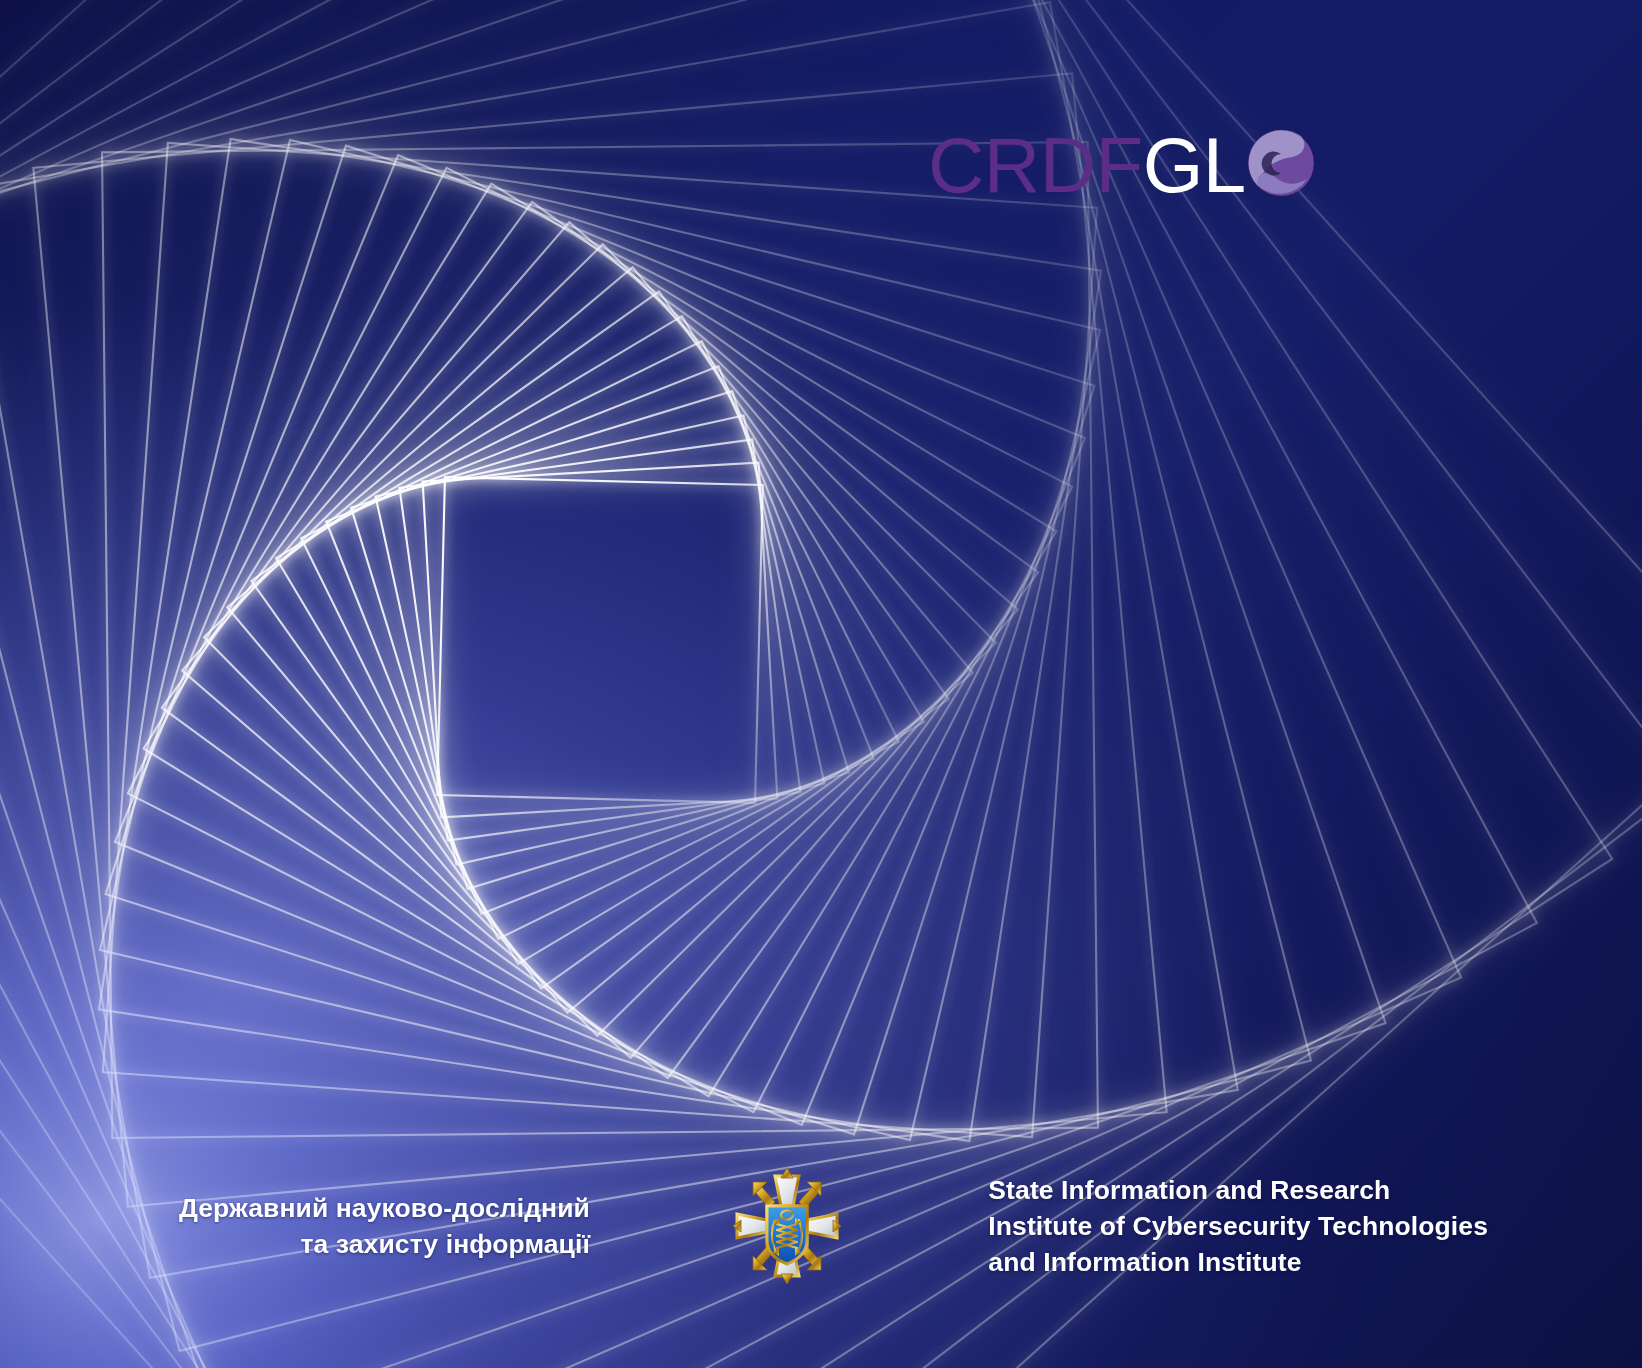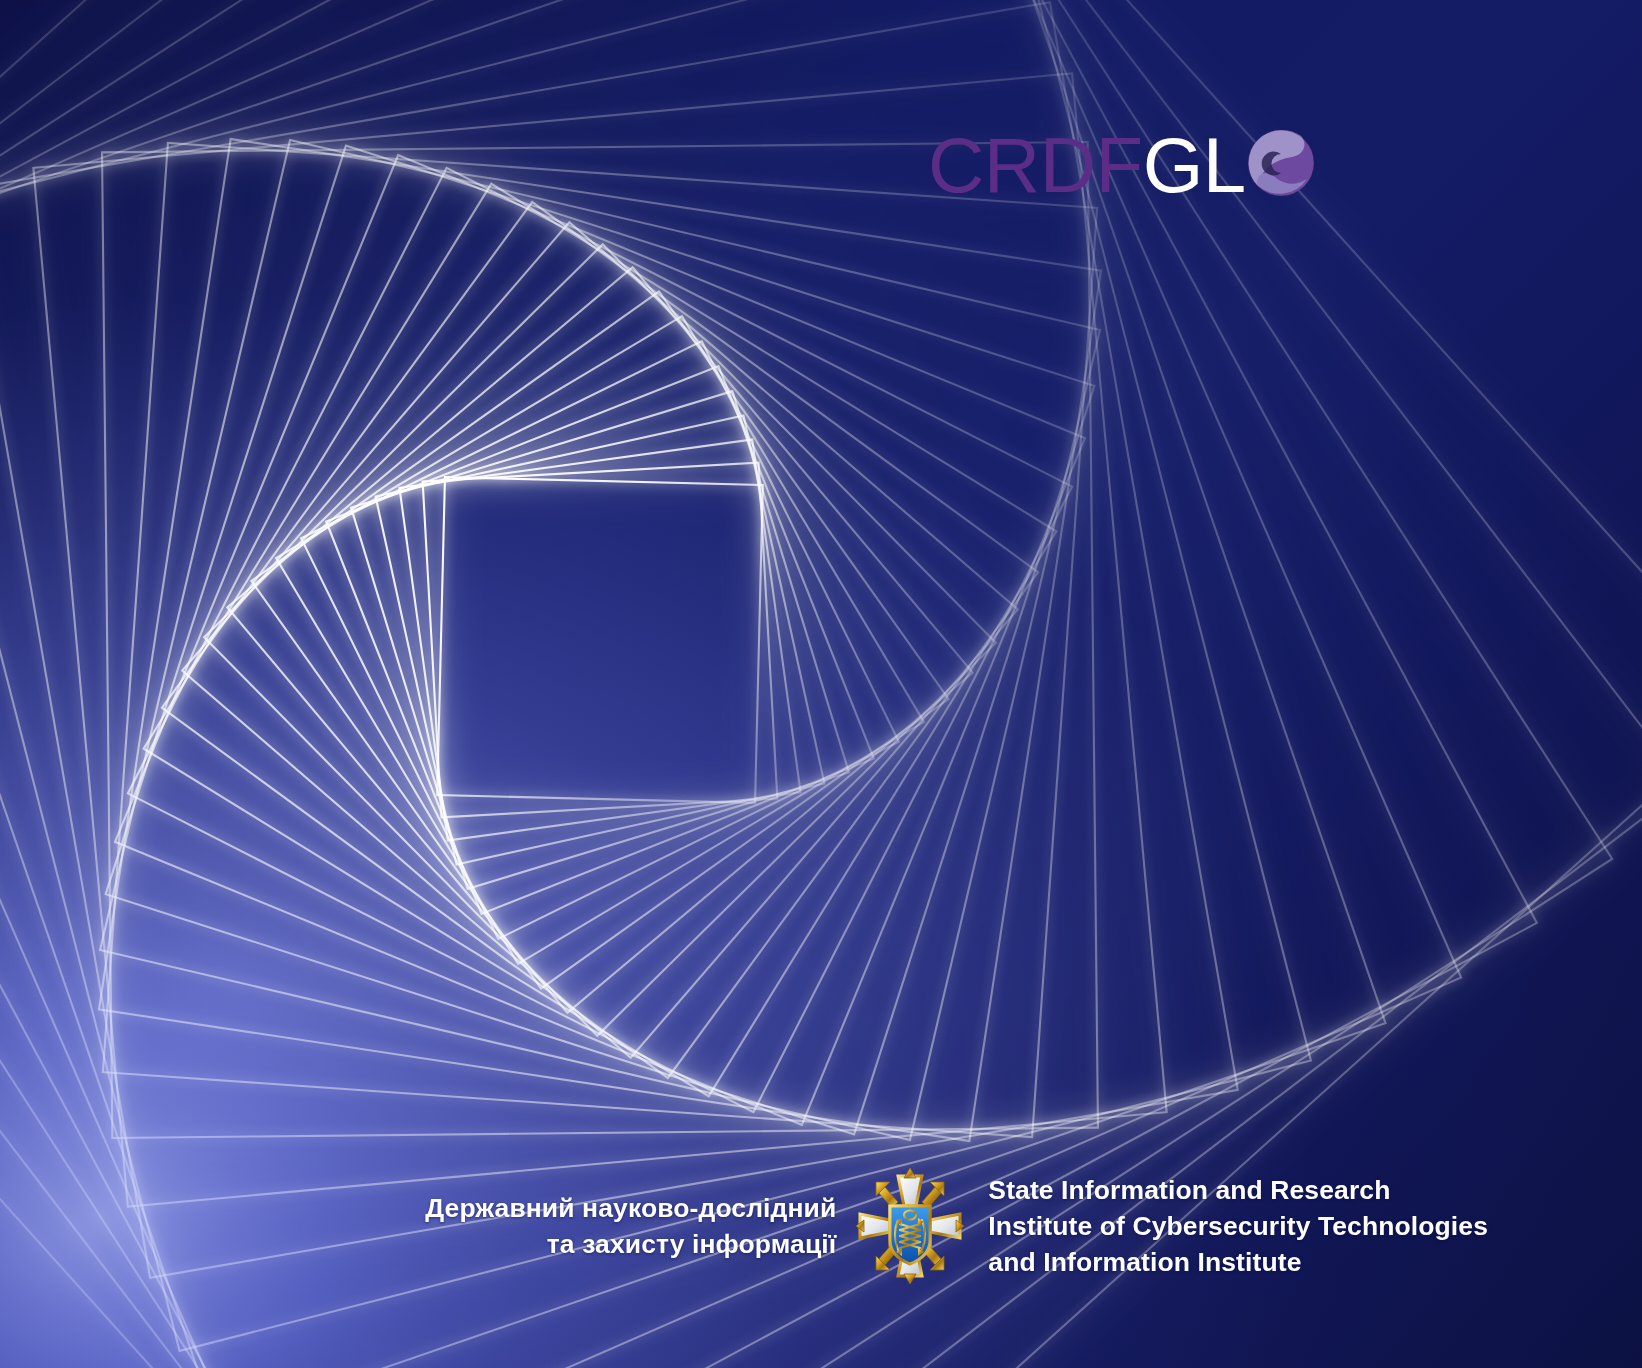--- a/index.html
+++ b/index.html
@@ -53,22 +53,22 @@
   }
   .globe-mark svg { display:block; width:74px; height:74px; }
 
   
   #bottom-bar {
     position:absolute;
     left:0; bottom:78px;
     width:1488px;
     display:flex;
     align-items:center;
-    justify-content:flex-end;
-    padding-left:98px;
+    justify-content:space-between;
+    padding-left:70px;
   }
   #inst-ua {
     text-align:right;
     color:#ffffff;
     font-size:26.5px;
     font-weight:bold;
     line-height:36px;
     letter-spacing:0.1px;
     width:520px;
     text-shadow:0 1px 3px rgba(10,14,60,0.55);

